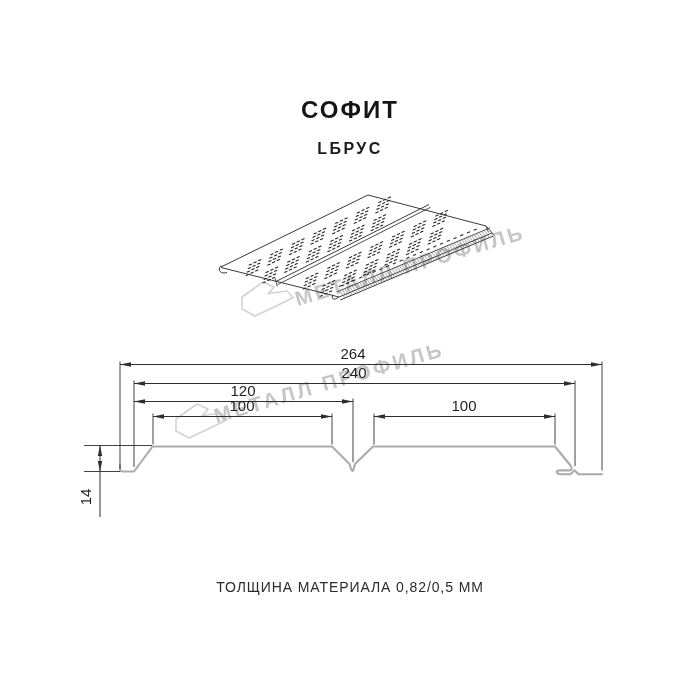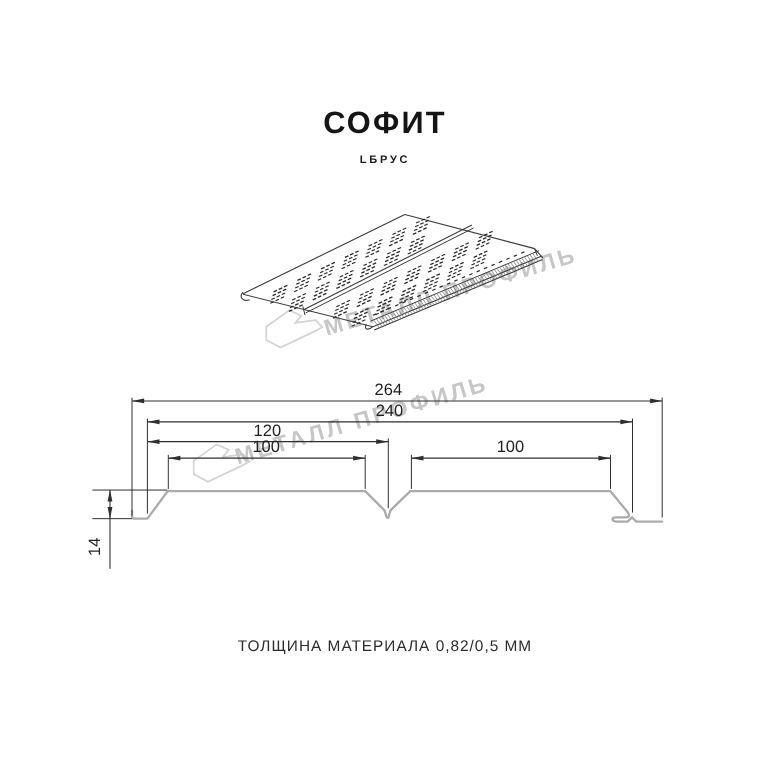--- a/index.html
+++ b/index.html
@@ -1,21 +1,21 @@
 <!DOCTYPE html>
 <html><head>
 <meta charset="utf-8">
 <style>
   html,body{margin:0;padding:0;background:#ffffff;}
   .page{position:relative;width:700px;height:700px;background:#fff;overflow:hidden;
         font-family:"Liberation Sans",sans-serif;}
   .title{position:absolute;top:96px;left:0;right:0;margin:0;text-align:center;
-         font-size:28px;font-weight:800;letter-spacing:2px;color:#151515;}
+         font-size:24px;font-weight:800;letter-spacing:2px;color:#151515;}
   .subtitle{position:absolute;top:140px;left:0;right:0;text-align:center;
-            font-size:10px;font-weight:700;letter-spacing:2.5px;color:#1b1b1b;}
+            font-size:16px;font-weight:700;letter-spacing:2.5px;color:#1b1b1b;}
   .thickness{position:absolute;top:579px;left:0;right:0;text-align:center;
              font-size:14px;font-weight:400;letter-spacing:0.9px;color:#2b2b2b;}
   .wm{position:absolute;white-space:nowrap;color:#c6c6c6;font-size:20.5px;font-weight:700;
       letter-spacing:3px;transform-origin:0 0;transform:rotate(-16.5deg);z-index:1;}
   .wm1{left:292px;top:288px;}
   .wm2{left:211px;top:405px;}
   .wmlogo{position:absolute;z-index:1;}
   .logo1{left:241px;top:280px;}
   .logo2{left:175px;top:402px;}
   #drawing{position:absolute;left:0;top:0;z-index:2;}

